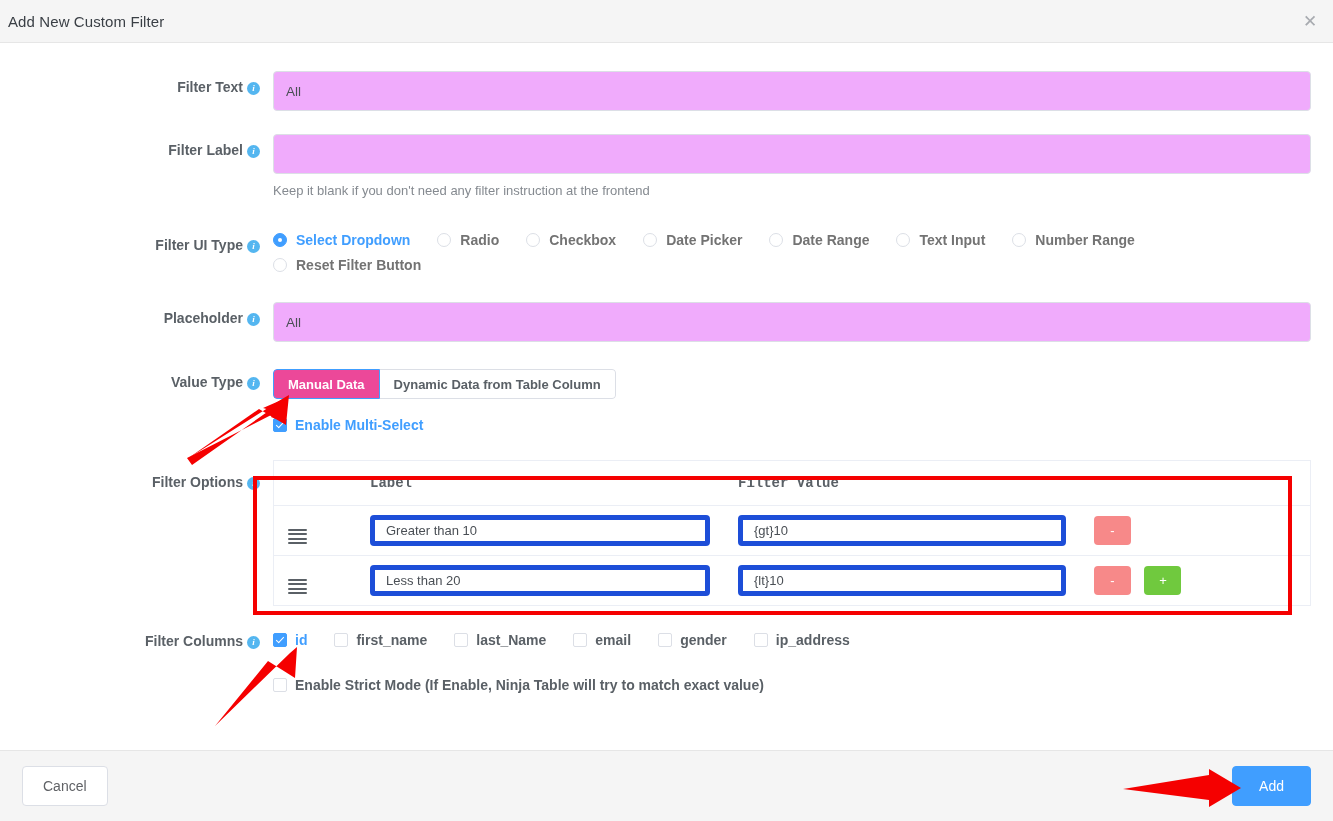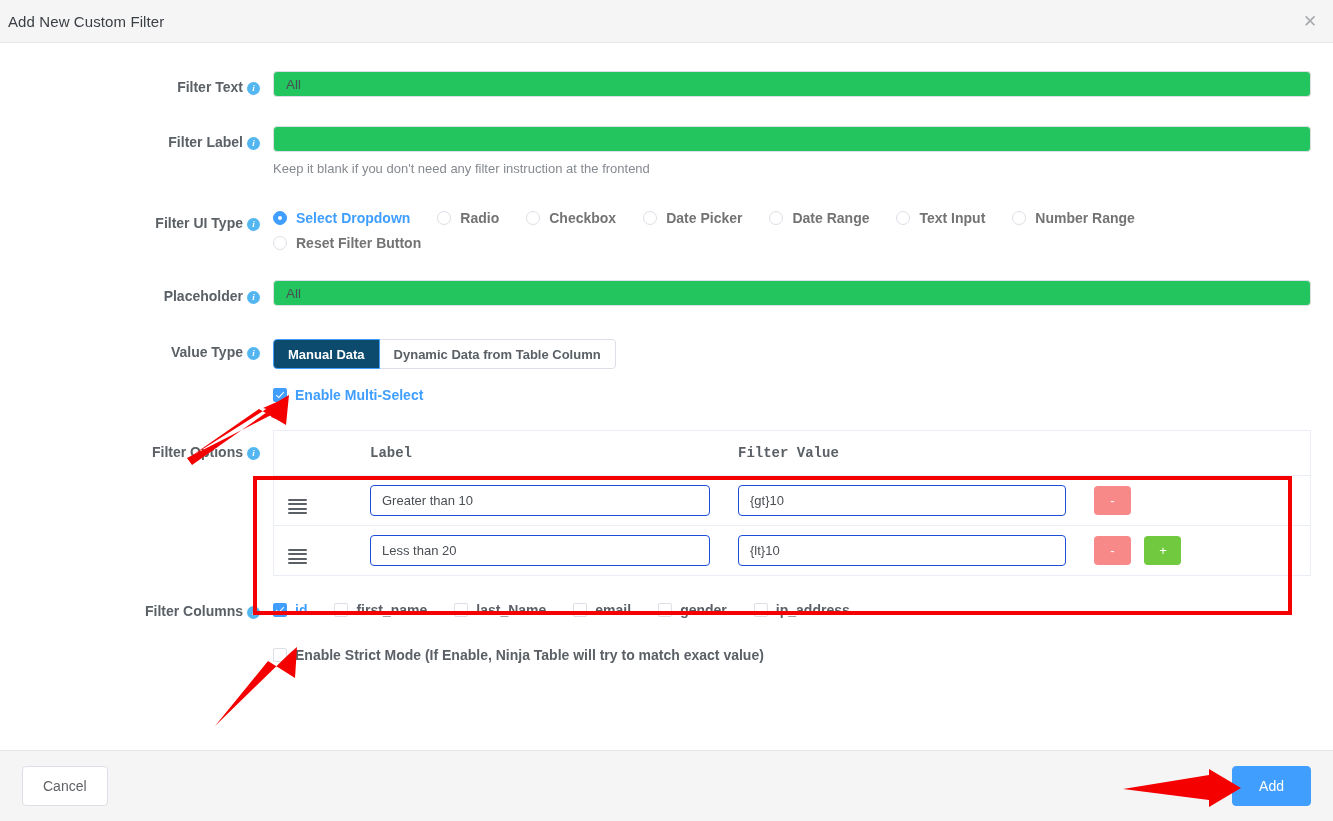--- a/index.html
+++ b/index.html
@@ -89,29 +89,29 @@
     line-height: 13px;
     text-align: center;
     vertical-align: 1px;
     margin-left: 4px;
     font-family: "Liberation Serif", serif;
     cursor: help;
   }
 
   .text-input {
     width: 100%;
-    height: 26px;
+    height: 40px;
     border: 1px solid #dcdfe6;
     border-radius: 4px;
     padding: 0 12px;
     font-size: 13.5px;
     color: #4a4f55;
     font-family: "Liberation Sans", sans-serif;
     outline: none;
-    background: #22c55e;
+    background: #f0abfc;
   }
   .text-input::placeholder { color: #c0c4cc; }
 
   .hint {
     font-size: 13px;
     color: #858a90;
     margin-top: 8px;
     line-height: 18px;
   }
 
@@ -176,21 +176,21 @@
     background: #ffffff;
     border: 1px solid #dcdfe6;
     display: flex; align-items: center;
     cursor: pointer;
     font-family: "Liberation Sans", sans-serif;
     white-space: nowrap;
   }
   .btn-group-item:first-child { border-radius: 4px 0 0 4px; }
   .btn-group-item:last-child { border-radius: 0 4px 4px 0; border-left: none; }
   .btn-group-item.active {
-    background: #0c4a6e;
+    background: #ec4899;
     border-color: #409eff;
     color: #ffffff;
   }
 
   
   .checkbox-item {
     display: inline-flex;
     align-items: center;
     cursor: pointer;
     white-space: nowrap;
@@ -270,21 +270,21 @@
   .drag-handle span {
     display: block;
     height: 2px;
     background: #5a6066;
     border-radius: 1px;
   }
 
   .cell-input {
     width: 100%;
     height: 31px;
-    border: 1px solid #1d4ed8;
+    border: 5px solid #1d4ed8;
     border-radius: 4px;
     padding: 0 11px;
     font-size: 13px;
     color: #4a4f55;
     font-family: "Liberation Sans", sans-serif;
     outline: none;
     background: #ffffff;
   }
 
   .mini-btn {

